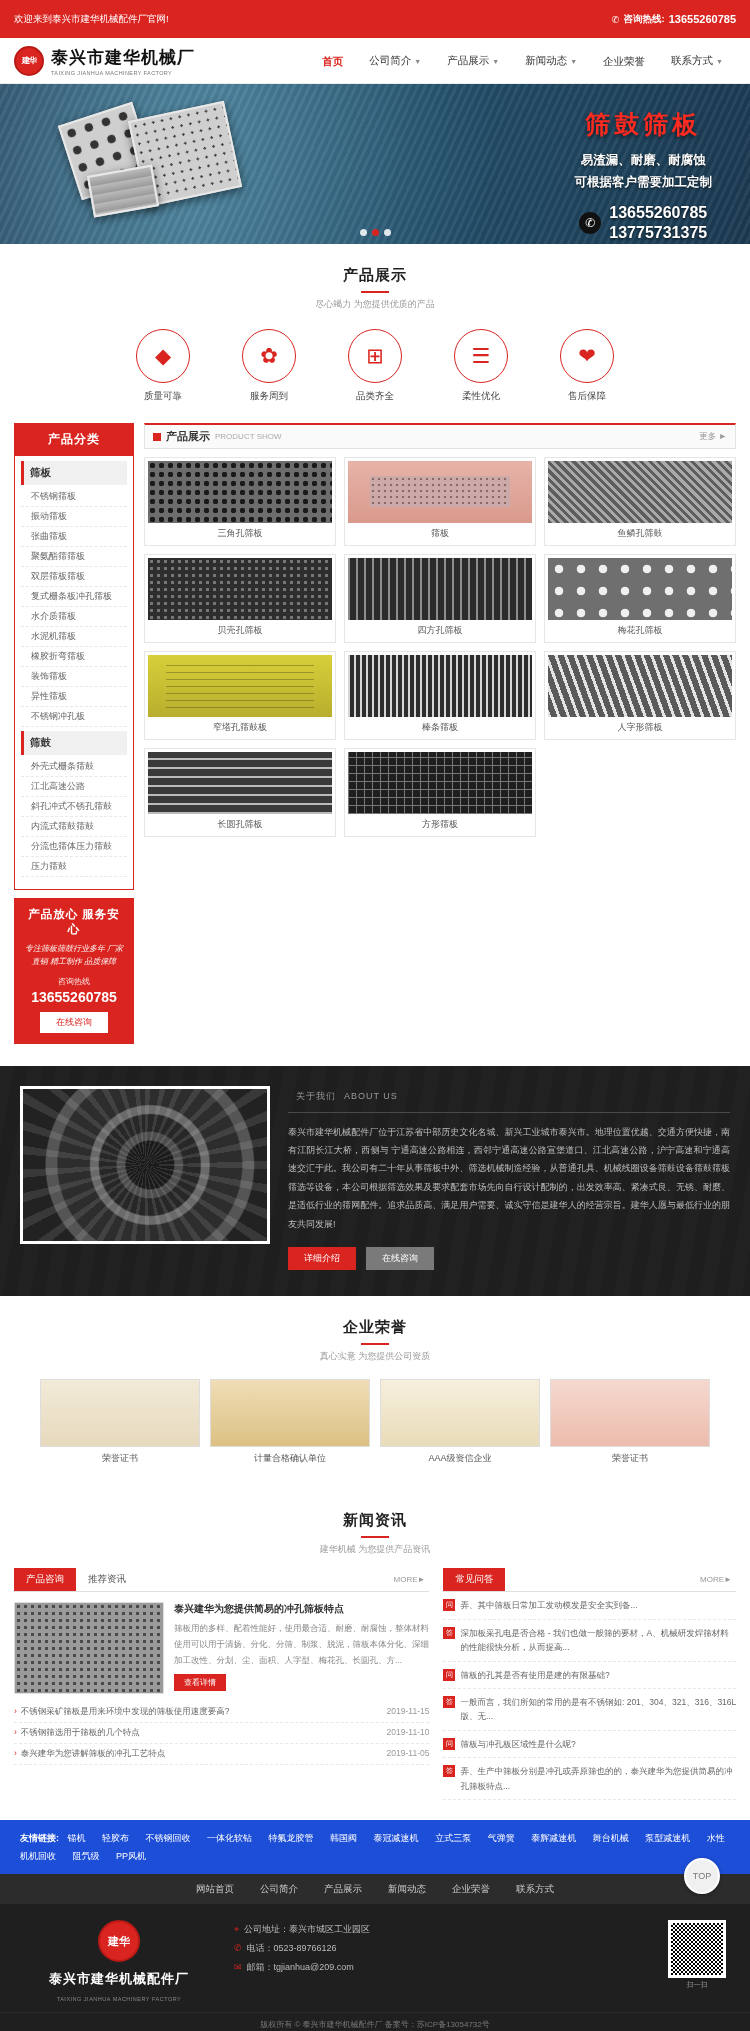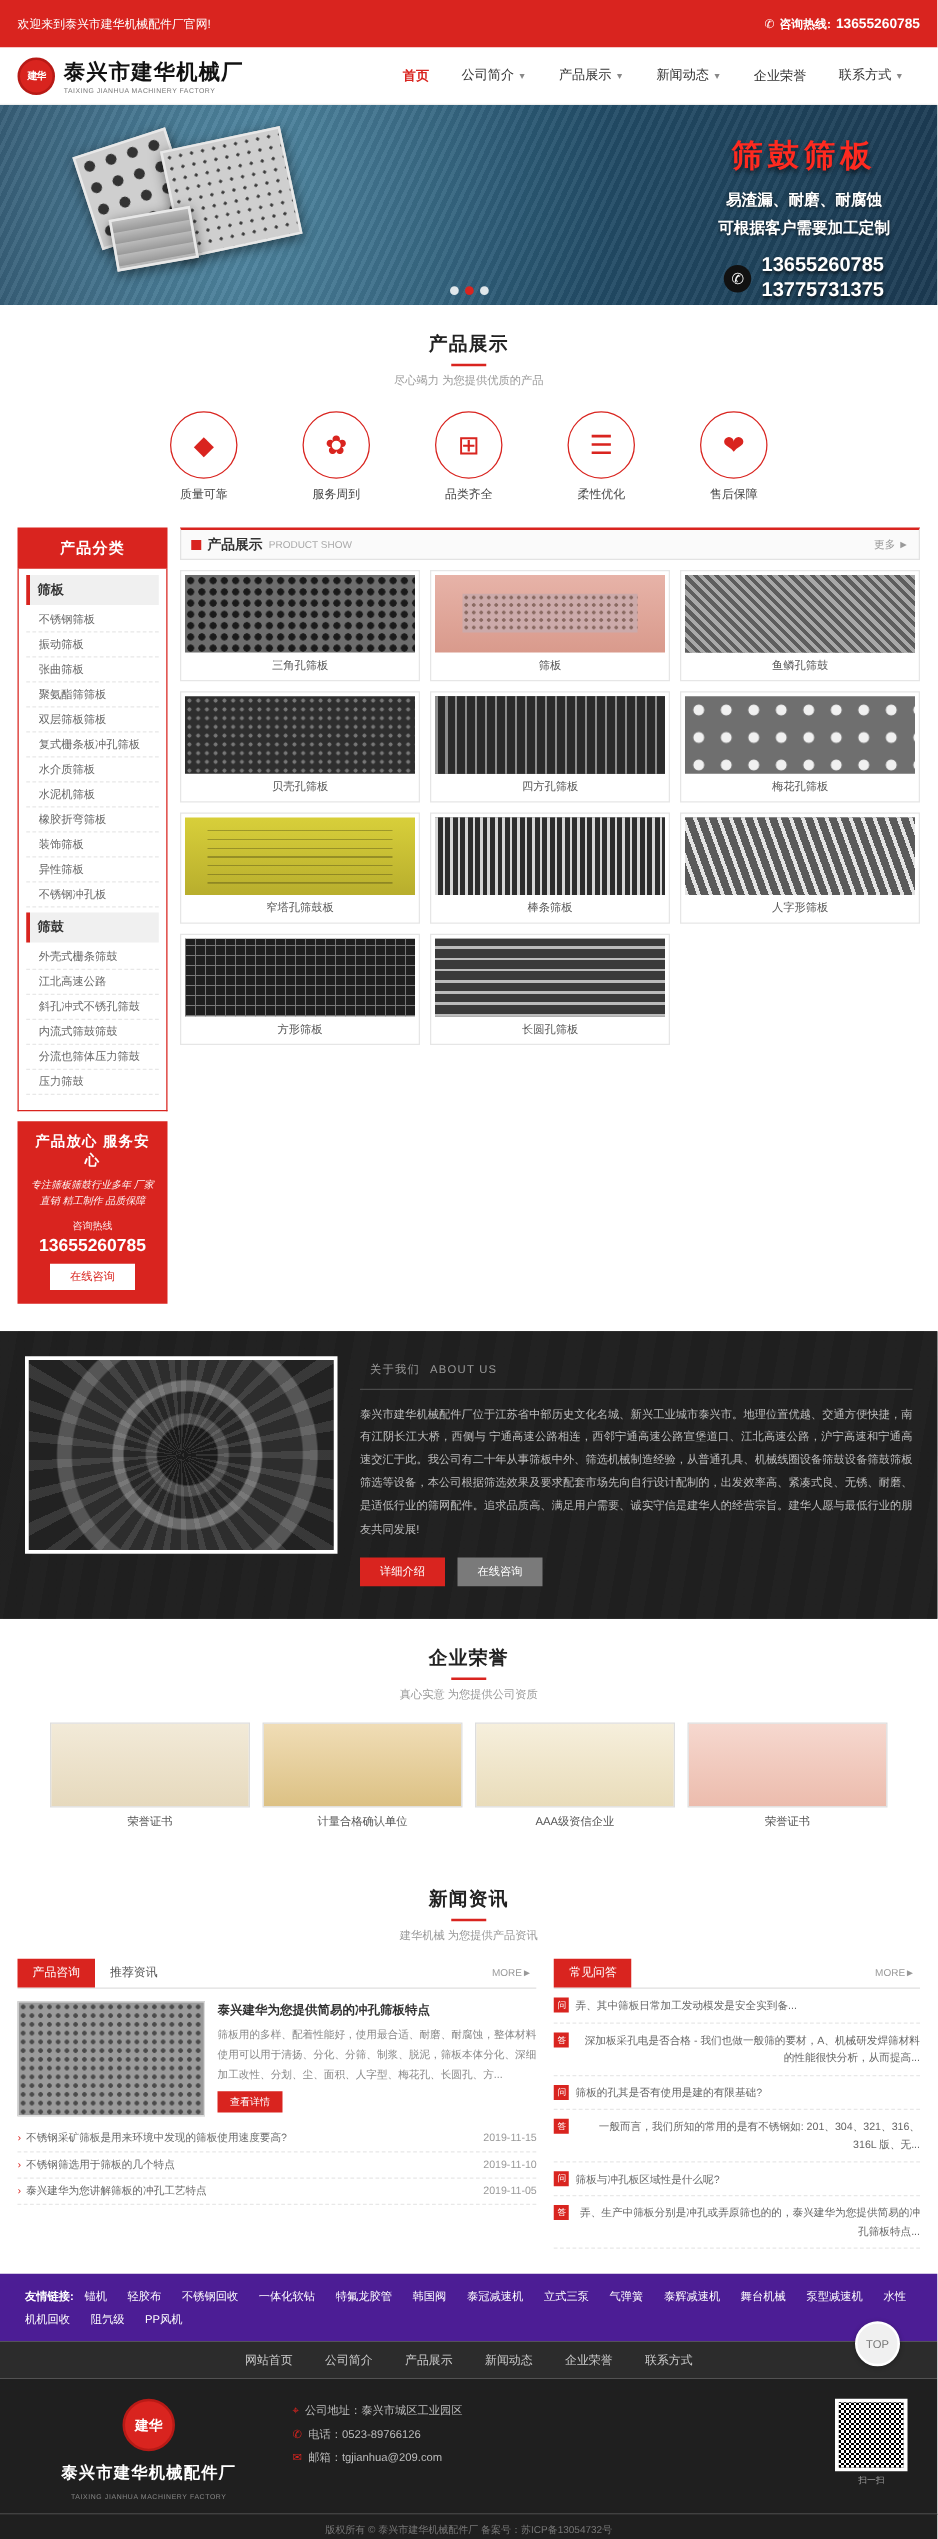--- a/index.html
+++ b/index.html
@@ -235,30 +235,30 @@
     font-size: 8px; padding: 3px 10px; cursor: pointer;
   }
   .news-list { margin-top: 8px; }
   .news-li {
     display: flex; font-size: 8.5px; color: #666; padding: 4px 0;
     border-bottom: 1px dashed #e8e8e8; cursor: pointer;
   }
   .news-li .arrow { color: #d9241f; margin-right: 4px; }
   .news-li .date { margin-left: auto; color: #999; }
   .news-li .txt { overflow: hidden; white-space: nowrap; text-overflow: ellipsis; }
-  .faq-item { display: flex; gap: 5px; padding: 6px 0; border-bottom: 1px dashed #e8e8e8; cursor: pointer; text-align: right; }
+  .faq-item { display: flex; gap: 5px; padding: 6px 0; border-bottom: 1px dashed #e8e8e8; cursor: pointer; }
   .faq-badge {
     width: 12px; height: 12px; background: #d9241f; color: #fff; font-size: 7px;
     display: flex; align-items: center; justify-content: center; flex: none; margin-top: 1px;
   }
   .faq-item p { font-size: 8.5px; color: #666; line-height: 1.7; }
 
   
   .links {
-    background: #4c1d95; color: #fff; padding: 9px 20px; font-size: 9px; line-height: 2;
+    background: #1d4ed8; color: #fff; padding: 9px 20px; font-size: 9px; line-height: 2;
   }
   .links b { font-weight: bold; margin-right: 6px; }
   .links span { margin-right: 14px; cursor: pointer; }
 
   
   .foot-nav {
     background: #2c2c2c; color: #ccc; display: flex; align-items: center;
     justify-content: center; gap: 26px; height: 30px; font-size: 9.5px; position: relative;
   }
   .foot-nav span { cursor: pointer; }
@@ -474,26 +474,26 @@
           </div>
         <div class="card">
             <div class="thumb t-bar"></div>
             <div class="cap">棒条筛板</div>
           </div>
         <div class="card">
             <div class="thumb t-herr"></div>
             <div class="cap">人字形筛板</div>
           </div>
         <div class="card">
+            <div class="thumb t-long"></div>
+            <div class="cap">长圆孔筛板</div>
+          </div>
+        <div class="card">
             <div class="thumb t-sq"></div>
             <div class="cap">方形筛板</div>
-          </div>
-        <div class="card">
-            <div class="thumb t-long"></div>
-            <div class="cap">长圆孔筛板</div>
           </div>
       </div>
     </div>
   </div>
 
   <div class="about">
     <div class="about-img"></div>
     <div class="about-txt">
       <h3>
         <span>关于我们</span><span>ABOUT US</span>

